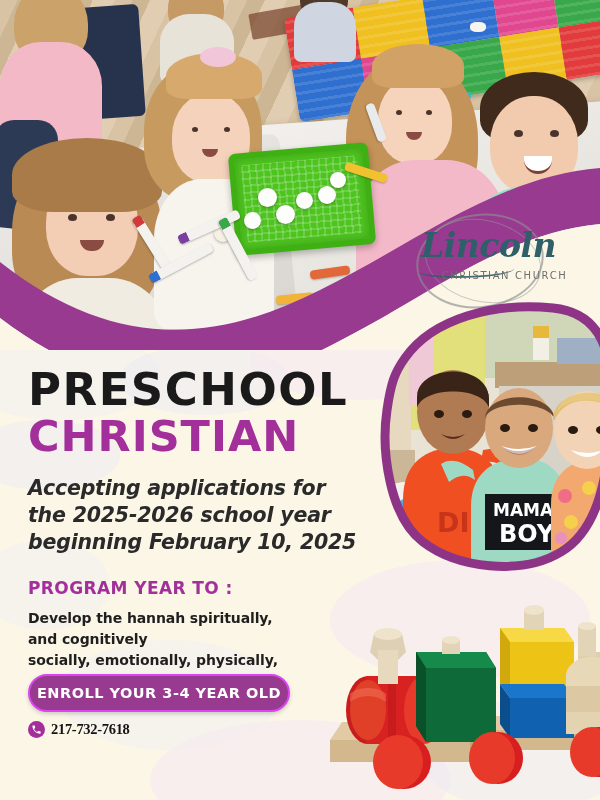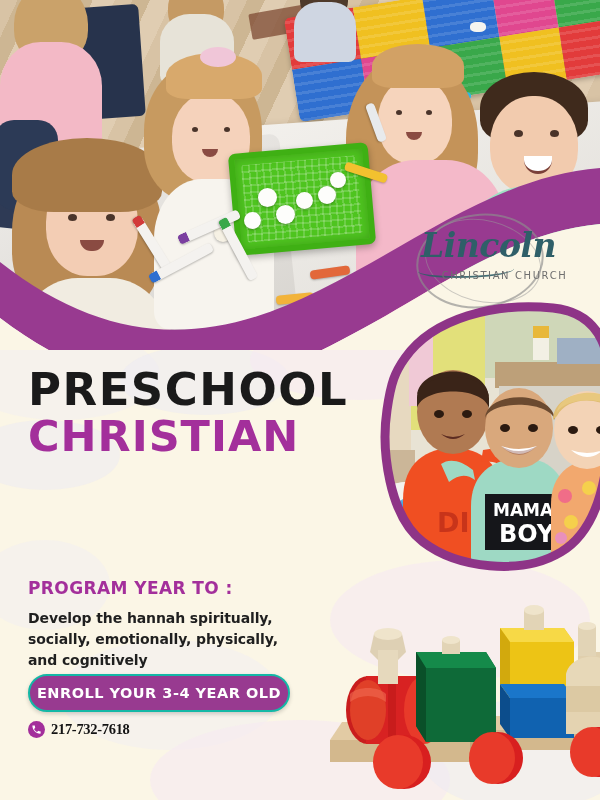--- a/index.html
+++ b/index.html
@@ -122,21 +122,21 @@
     font-weight:700;font-size:17px;color:#a32f9b;letter-spacing:.4px;
   }
   .aims-body{
     position:absolute;left:28px;top:608px;width:290px;
     font-weight:700;font-size:14px;line-height:1.5;color:#1f1f1f;letter-spacing:-.1px;
   }
 
   
   .enroll{
     position:absolute;left:28px;top:674px;width:258px;height:34px;
-    background:#983a90;border:2px solid #14b8a6;border-radius:19px;
+    background:#983a90;border:2px solid #d946ef;border-radius:19px;
     display:flex;align-items:center;justify-content:center;
     color:#fff;font-weight:700;font-size:14.5px;letter-spacing:.5px;
     box-shadow:0 2px 4px rgba(0,0,0,.18);
   }
 
   
   .contacts{position:absolute;left:28px;top:718px;}
   .crow{display:flex;align-items:center;height:23px;font-family:Liberation Serif, serif;}
   .cicon{
     width:17px;height:17px;border-radius:50%;background:#a32f9b;
@@ -424,26 +424,31 @@
     <ellipse cx="78" cy="172" rx="25" ry="27" fill="#e83a2a"></ellipse>
     <ellipse cx="178" cy="168" rx="25" ry="26" fill="#d81f1f"></ellipse>
     <ellipse cx="172" cy="168" rx="23" ry="26" fill="#e83a2a"></ellipse>
     <ellipse cx="278" cy="162" rx="24" ry="25" fill="#d81f1f"></ellipse>
     <ellipse cx="272" cy="162" rx="22" ry="25" fill="#e83a2a"></ellipse>
   </svg>
 
   <div class="headline">PRESCHOOL</div>
   <div class="headline2">CHRISTIAN</div>
 
+  <div class="subtitle">
+    <div>Accepting applications for</div>
+    <div>the 2025-2026 school year</div>
+    <div>beginning February 10, 2025</div>
+  </div>
 
   <div class="aims-title">PROGRAM YEAR TO :</div>
   <div class="aims-body">
     <div>Develop the hannah spiritually,</div>
+    <div>and cognitively</div>
     <div>socially, emotionally, physically,</div>
-    <div>and cognitively</div>
   </div>
 
   <div class="enroll">
     <span>ENROLL YOUR 3-4 YEAR OLD</span>
   </div>
 
   <div class="contacts">
 
     <div class="crow">
       <span class="cicon">

